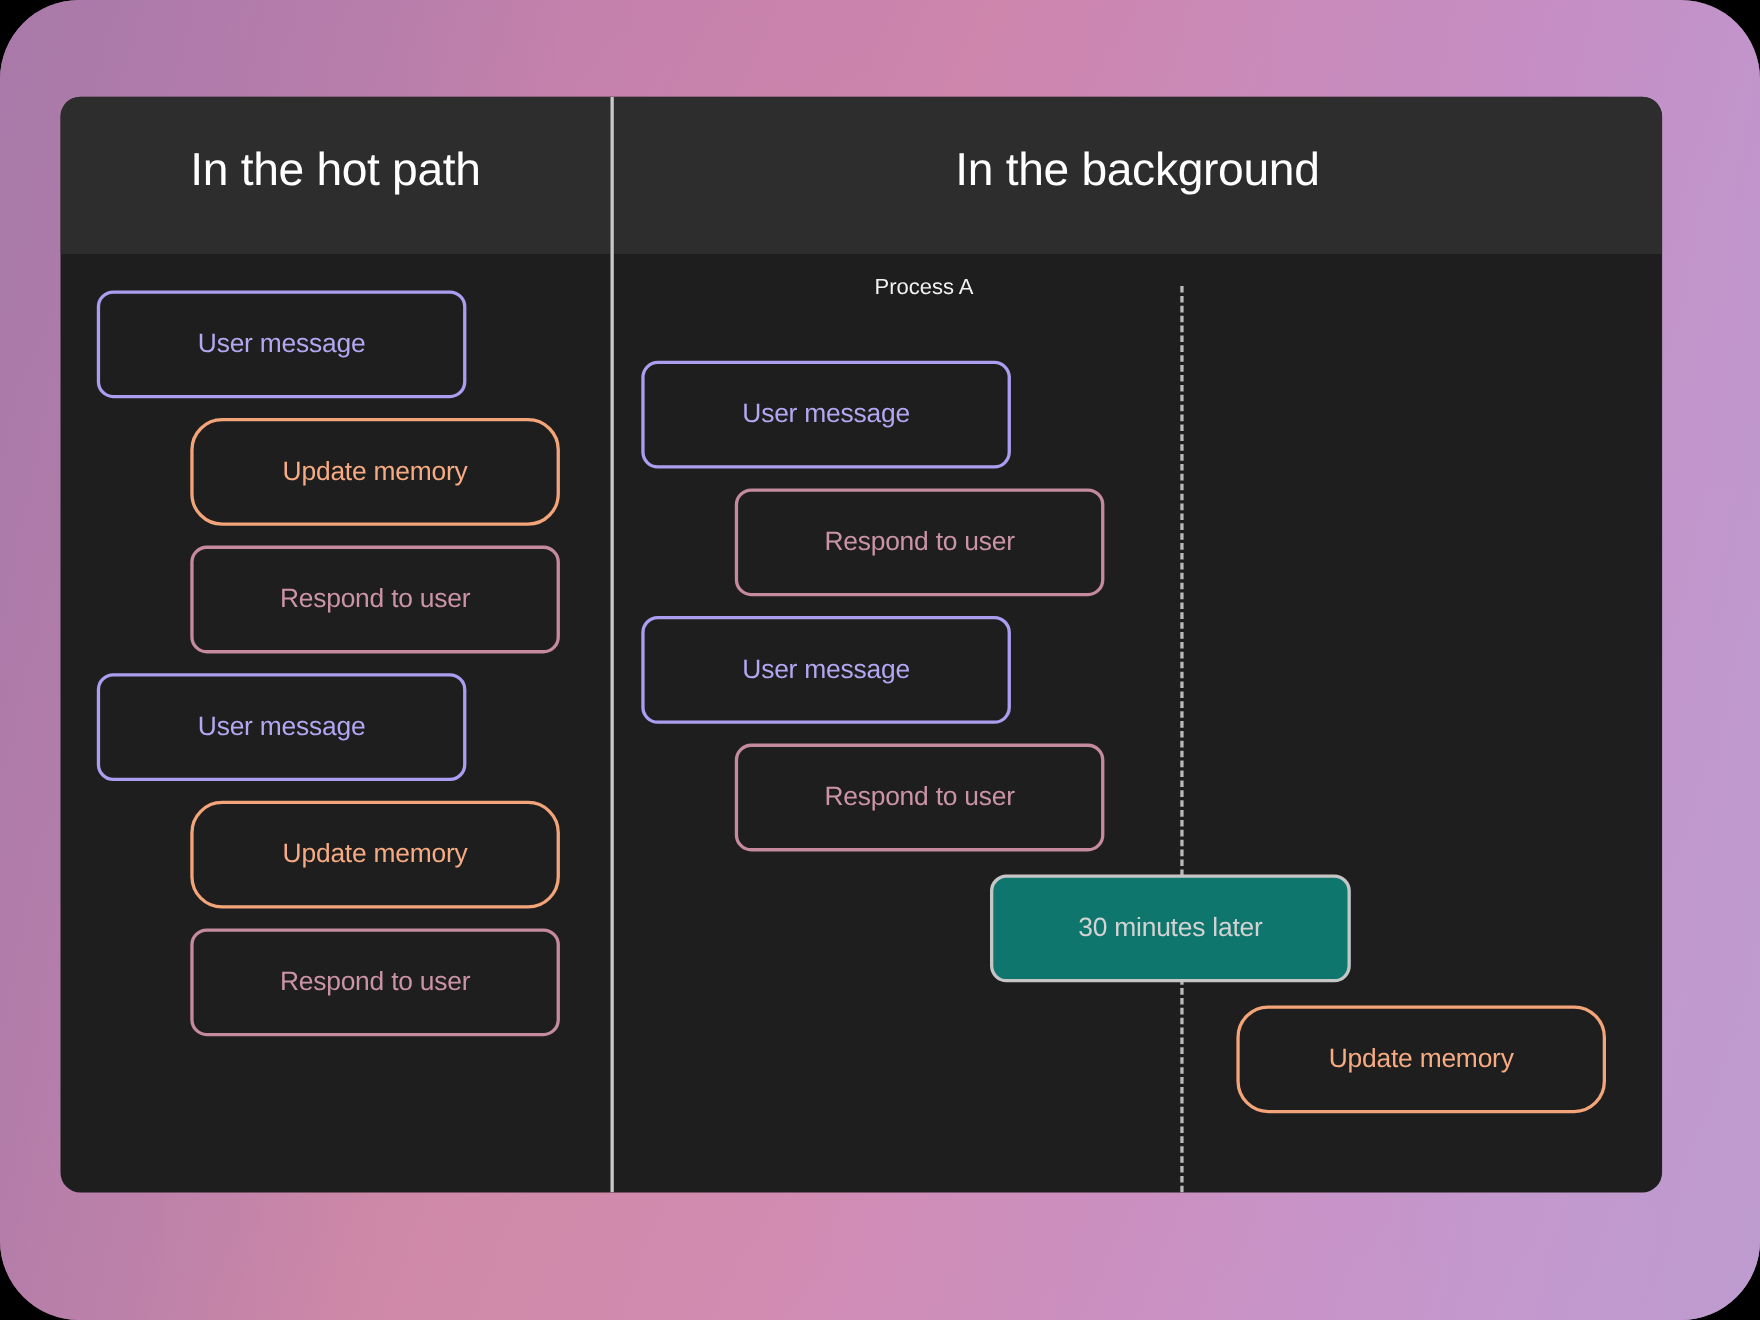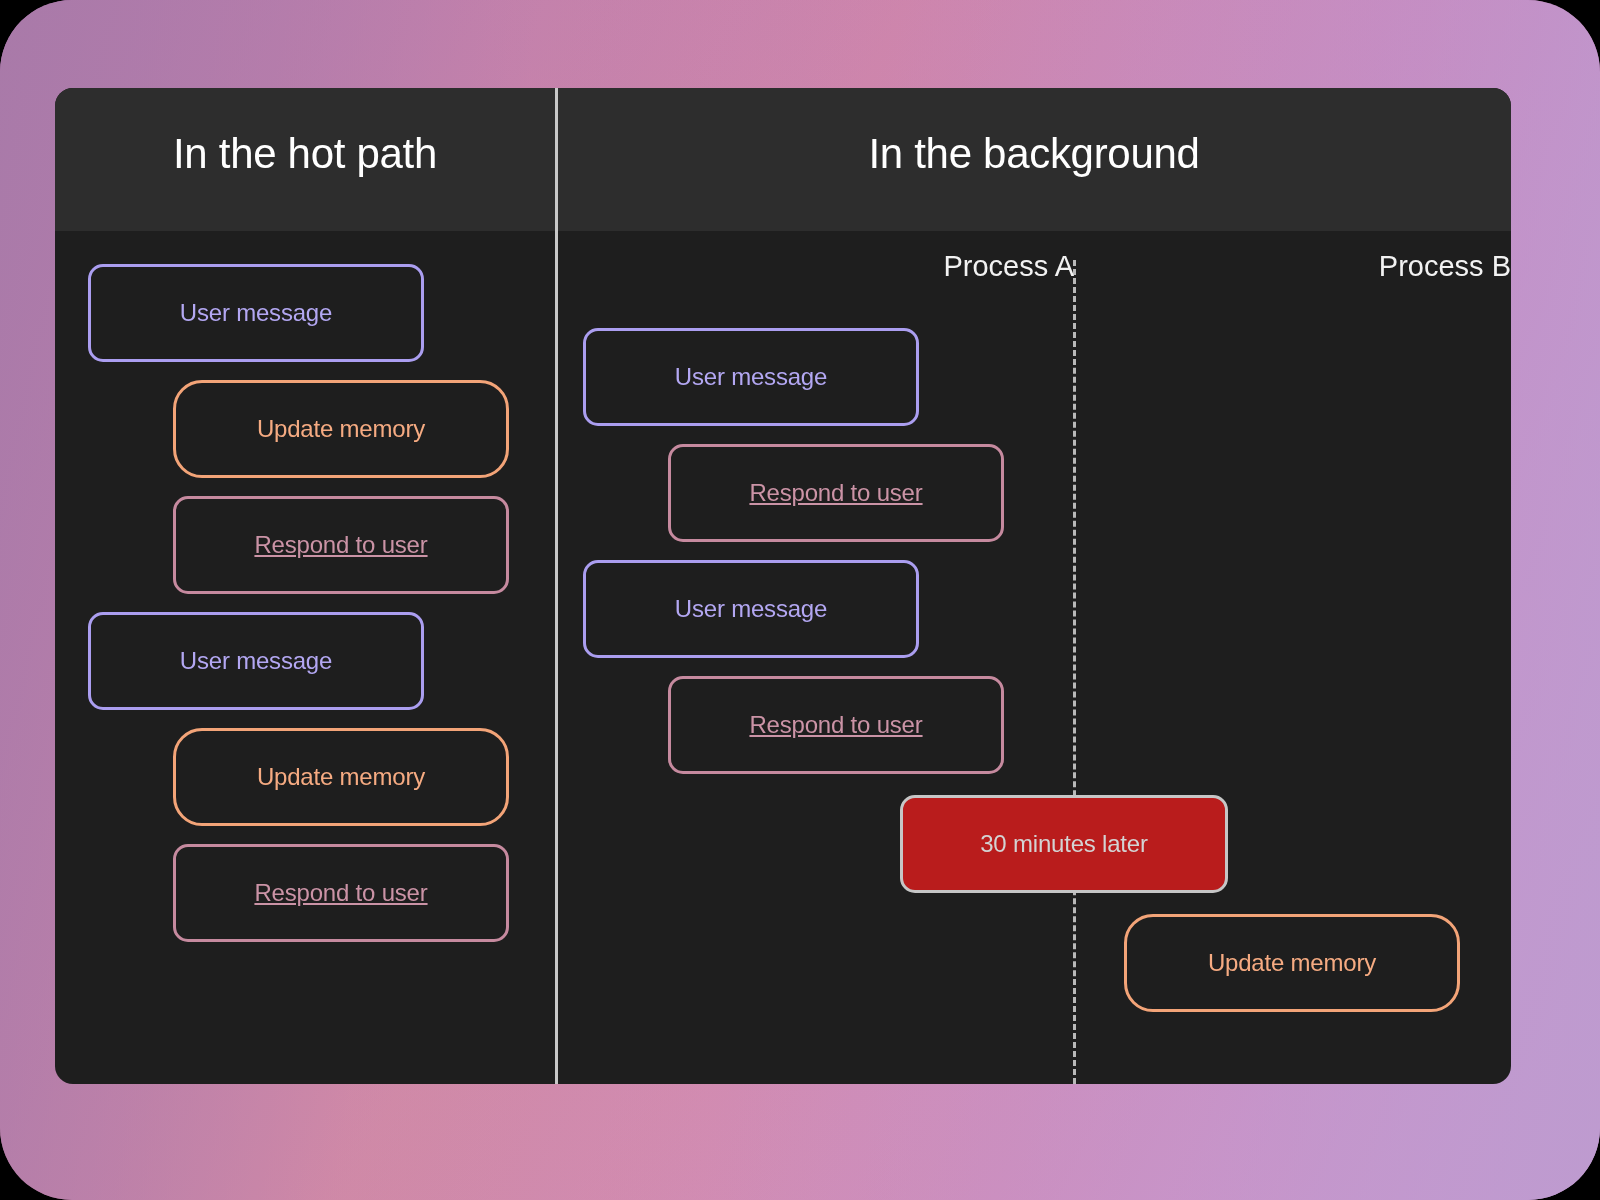--- a/index.html
+++ b/index.html
@@ -88,24 +88,25 @@
     width: 0;
     height: 824px;
     border-left: 3px dashed #b9b9b9;
   }
 
   
   .process-label {
     position: absolute;
     top: 162px;
     color: #f2f2f2;
-    font-size: 29px;
+    font-size: 20px;
     font-weight: 400;
-    text-align: right;
+    text-align: center;
     white-space: nowrap;
+    padding-left: 24px;
   }
   #proc-a { left: 503px;  width: 516px; }
   #proc-b { left: 1021px; width: 435px; }
 
   
   .node {
     position: absolute;
     box-sizing: border-box;
     border: 3px solid;
     border-radius: 15px;
@@ -113,44 +114,43 @@
     align-items: center;
     justify-content: center;
     font-size: 24px;
     font-weight: 400;
     letter-spacing: -0.2px;
     white-space: nowrap;
     background: transparent;
   }
   .node.purple { border-color: #ab9ef0; color: #b3a7f2; }
   .node.orange { border-color: #f3a478; color: #f6ab82; border-radius: 29px; }
-  .node.pink   { border-color: #c68a9f; color: #cb93a6; text-decoration: underline; }
+  .node.pink   { border-color: #c68a9f; color: #cb93a6; }
   .node.gray   { border-color: #c6c6c6; color: #d3d3d3; }
 
-  .node.gray { z-index: 3; background: #b91c1c; }
+  .node.gray { z-index: 3; background: #0f766e; }
 </style>
 </head>
 <body>
 
 <div id="backdrop"></div>
 
 <div id="panel">
 
   <div class="header-band"></div>
 
   <div class="header-title" id="hdr-back">In the background</div>
 
   <div class="header-title" id="hdr-hot">In the hot path</div>
 
   <div class="col-divider"></div>
   <div class="dash-divider"></div>
 
   <div class="process-label" id="proc-a">Process A</div>
 
-  <div class="process-label" id="proc-b">Process B</div>
 
   <div class="node purple" style="left:33px;  top:176px; width:336px; height:98px;">User message</div>
 
   <div class="node orange" style="left:118px; top:292px; width:336px; height:98px;">Update memory</div>
 
   <div class="node pink" style="left:118px; top:408px; width:336px; height:98px;">Respond to user</div>
 
   <div class="node purple" style="left:33px;  top:524px; width:336px; height:98px;">User message</div>
 
   <div class="node orange" style="left:118px; top:640px; width:336px; height:98px;">Update memory</div>

